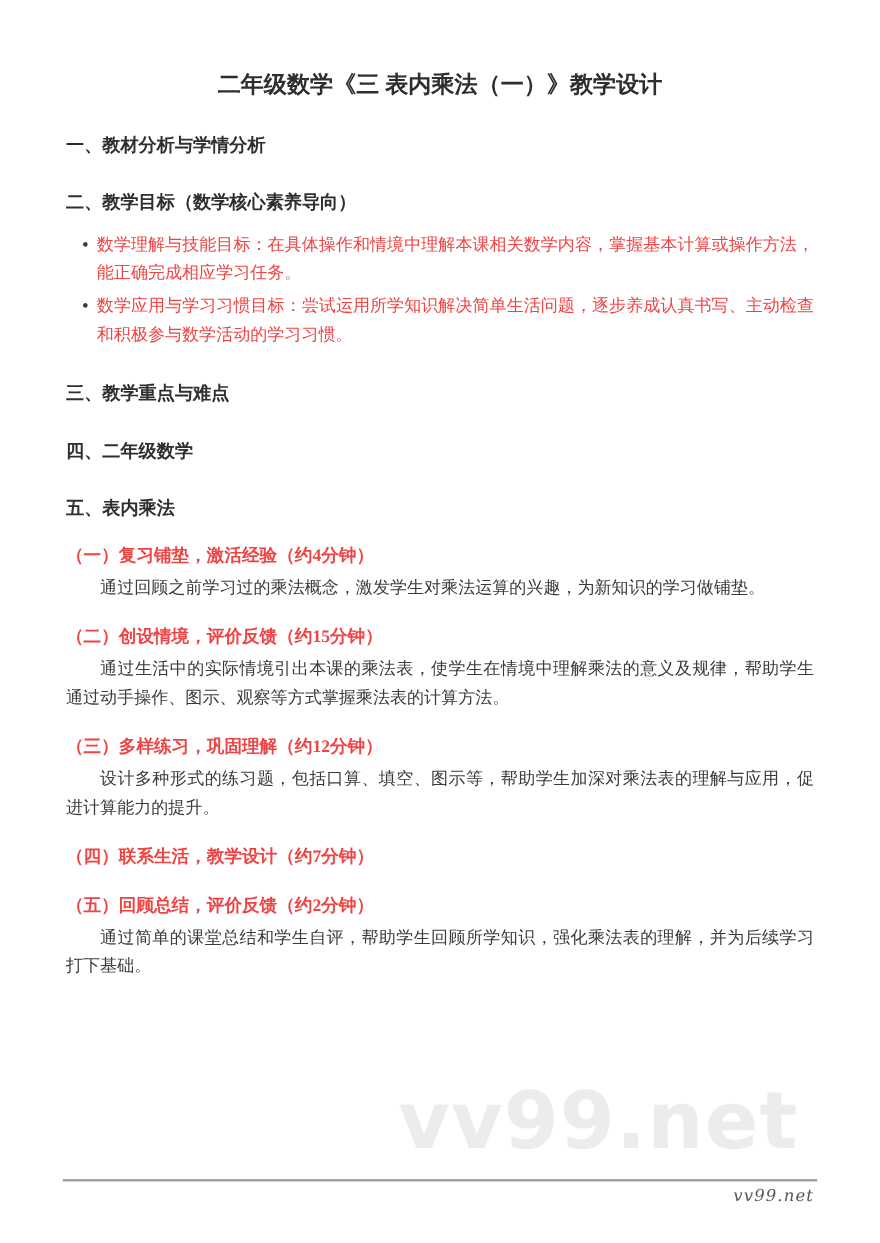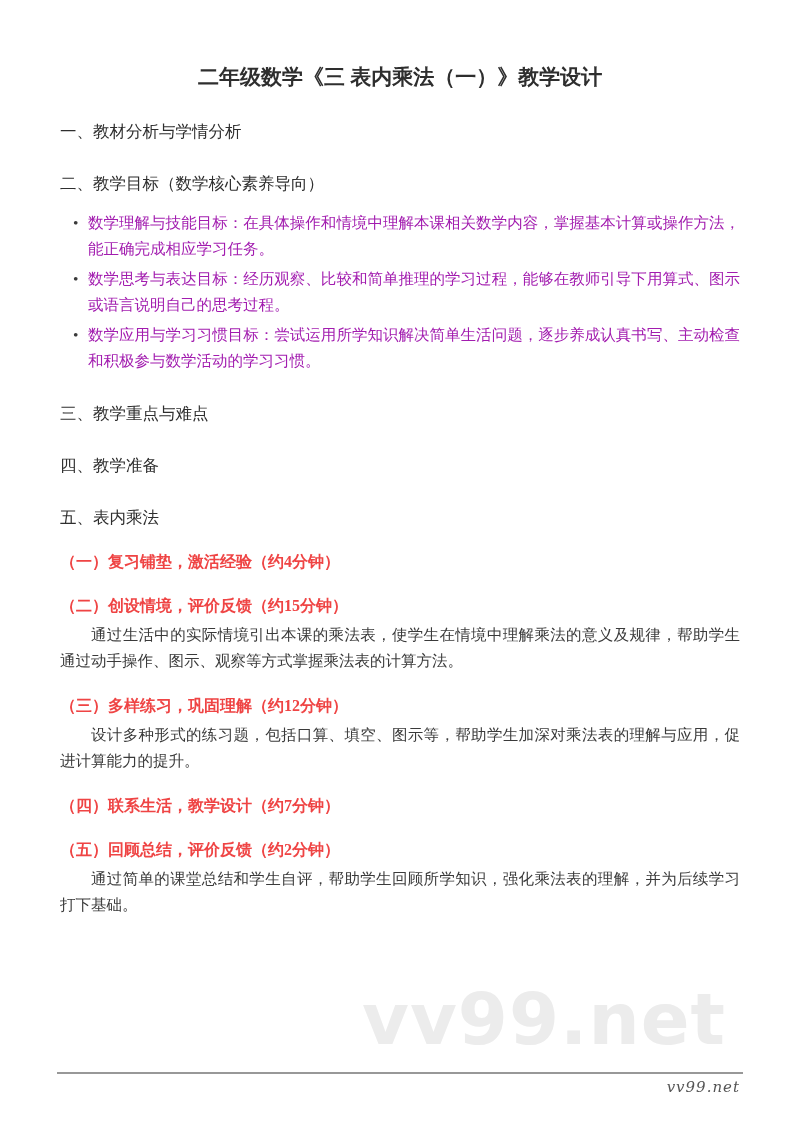--- a/index.html
+++ b/index.html
@@ -20,37 +20,38 @@
   .doc-title {
     font-size: 21px;
     font-weight: bold;
     color: #2e2e2e;
     text-align: center;
     line-height: 30px;
     margin: 0 0 28px 0;
   }
   .sec-heading {
     font-size: 16.5px;
-    font-weight: normal;
+    font-weight: bold;
     color: #2e2e2e;
     line-height: 24px;
     margin: 28px 0 0 0;
   }
   .objectives {
     list-style: none;
     margin: 14px 0 0 0;
     padding: 0;
   }
   .objectives li {
     position: relative;
     padding-left: 28px;
     font-size: 15.5px;
     line-height: 26px;
     text-align: justify;
-    color: #a21caf;
+    color: #ef4444;
+    font-family: Liberation Mono, monospace;
   }
   .objectives li + li { margin-top: 4px; }
   .objectives li::before {
     content: "\2022";
     position: absolute;
     left: 13px;
     top: 0;
     color: #3a3a3a;
   }
   .step-heading {
@@ -107,31 +108,31 @@
 <div class="page">
 
   <h1 class="doc-title">二年级数学《三 表内乘法（一）》教学设计</h1>
 
   <h2 class="sec-heading">一、教材分析与学情分析</h2>
 
   <h2 class="sec-heading">二、教学目标（数学核心素养导向）</h2>
 
   <ul class="objectives">
     <li>数学理解与技能目标：在具体操作和情境中理解本课相关数学内容，掌握基本计算或操作方法，能正确完成相应学习任务。</li>
-    <li>数学思考与表达目标：经历观察、比较和简单推理的学习过程，能够在教师引导下用算式、图示或语言说明自己的思考过程。</li>
     <li>数学应用与学习习惯目标：尝试运用所学知识解决简单生活问题，逐步养成认真书写、主动检查和积极参与数学活动的学习习惯。</li>
   </ul>
 
   <h2 class="sec-heading">三、教学重点与难点</h2>
 
-  <h2 class="sec-heading">四、教学准备</h2>
+  <h2 class="sec-heading">四、二年级数学</h2>
 
   <h2 class="sec-heading">五、表内乘法</h2>
 
   <h3 class="step-heading">（一）复习铺垫，激活经验（约4分钟）</h3>
+  <p class="step-body">通过回顾之前学习过的乘法概念，激发学生对乘法运算的兴趣，为新知识的学习做铺垫。</p>
 
   <h3 class="step-heading">（二）创设情境，评价反馈（约15分钟）</h3>
   <p class="step-body">通过生活中的实际情境引出本课的乘法表，使学生在情境中理解乘法的意义及规律，帮助学生通过动手操作、图示、观察等方式掌握乘法表的计算方法。</p>
 
   <h3 class="step-heading">（三）多样练习，巩固理解（约12分钟）</h3>
   <p class="step-body">设计多种形式的练习题，包括口算、填空、图示等，帮助学生加深对乘法表的理解与应用，促进计算能力的提升。</p>
 
   <h3 class="step-heading">（四）联系生活，教学设计（约7分钟）</h3>
 
   <h3 class="step-heading">（五）回顾总结，评价反馈（约2分钟）</h3>

